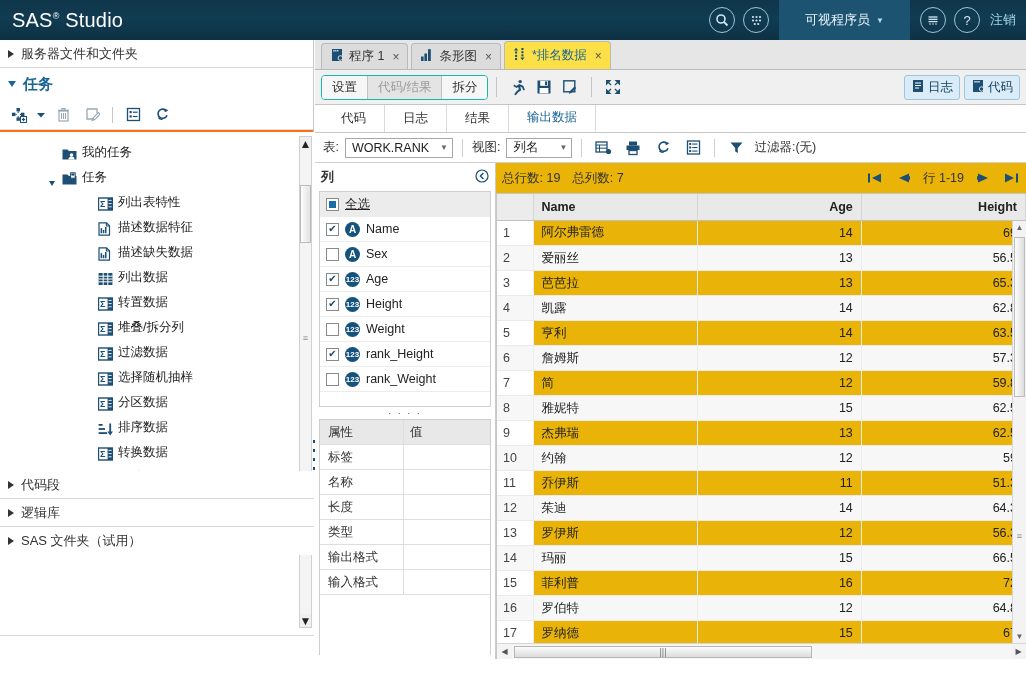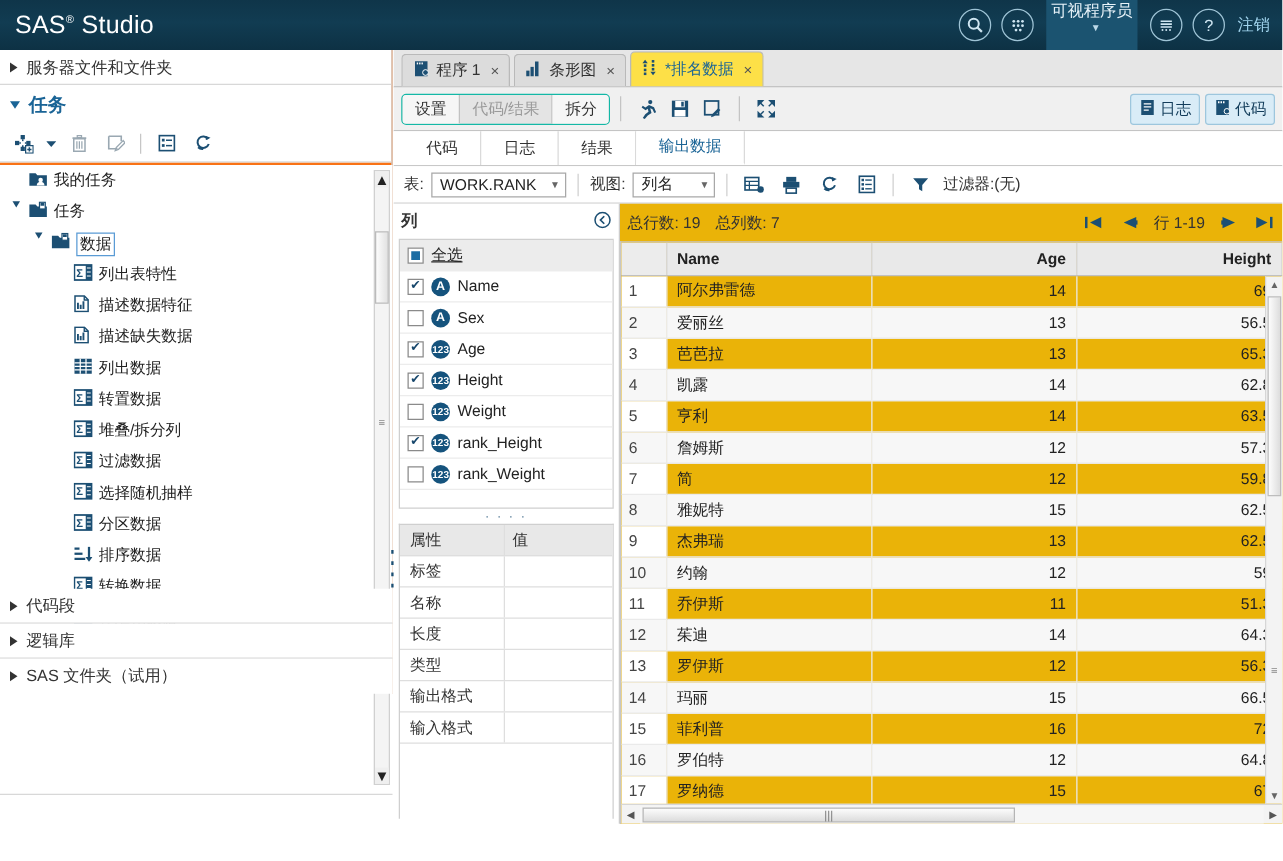--- a/index.html
+++ b/index.html
@@ -26,22 +26,22 @@
   .banner-logo .reg { font-size: 9px; vertical-align: super; }
   .banner-right { margin-left: auto; display: flex; align-items: center; height: 40px; }
   .circ-btn {
     width: 26px; height: 26px; border-radius: 50%;
     border: 1.6px solid #9fc4d6; color: #cfe6f2;
     display: flex; align-items: center; justify-content: center;
     margin: 0 4px; cursor: pointer; font-size: 13px;
   }
   .circ-btn svg { display: block; }
   .user-chip {
-    height: 40px; display: flex; align-items: center; padding: 0 4px;
-    background: #1b5370; color: #e8f3f9; font-size: 13px; margin: 0 6px; cursor: pointer; flex-direction: column;
+    height: 40px; display: flex; align-items: center; padding: 0 26px;
+    background: #1b5370; color: #e8f3f9; font-size: 13px; margin: 0 6px; cursor: pointer;
   }
   .user-chip .caret { margin-left: 6px; font-size: 8px; color: #bcd9e8; }
   .logout { color: #9fd2ec; font-size: 13px; margin: 0 10px 0 6px; cursor: pointer; }
 
   
   .left-pane {
     position: absolute; left: 0; top: 40px; width: 314px; height: 515px;
     background: #f97316; border-right: 1px solid #c8c8c8;
   }
   .acc-bar {
@@ -61,22 +61,23 @@
   .tb-ic { width: 26px; height: 24px; display: flex; align-items: center; justify-content: center; cursor: pointer; color: #1c4f73; }
   .tb-ic.dim { color: #9aa8b2; }
   .tb-sep { width: 1px; height: 16px; background: #c6c6c6; margin: 0 4px; }
 
   .tree-wrap {
     position: absolute; left: 0; top: 92px; width: 314px; height: 504px;
     overflow: hidden; background: #fff; border-bottom: 1px solid #d8d8d8;
   }
   .tree { padding: 4px 0 0 0; }
   .tnode {
-    height: 25px; display: flex; align-items: flex-start; font-size: 12.5px; color: #222; cursor: pointer;
+    height: 25px; display: flex; align-items: flex-end; font-size: 12.5px; color: #222; cursor: pointer;
     padding-right: 20px;
+    margin-left: 39px;
   }
   .tnode.sel { background: #bcdcee; }
   .tnode .ind { flex: 0 0 auto; }
   .tnode .tw { width: 14px; display: flex; align-items: center; justify-content: center; }
   .tnode .tw i { display: block; width: 0; height: 0; }
   .tw .d { border-top: 5px solid #1c4f73; border-left: 3.5px solid transparent; border-right: 3.5px solid transparent; }
   .tnode .ticon { width: 20px; display: flex; align-items: center; justify-content: center; margin-right: 3px; }
   .tree-scroll {
     position: absolute; right: 2px; top: 4px; width: 13px; height: 492px;
     background: #f4f4f4; border: 1px solid #d0d0d0;
@@ -355,34 +356,20 @@
               <i class="d"></i>
             </span>
             <span class="ticon">
               <svg width="15" height="14" viewBox="0 0 15 14">
                 <path d="M0.5 2.5h5l1.4 1.6h7.6v8.4H0.5z" fill="#1c4f73"></path>
                 <rect x="8.6" y="0.8" width="4.6" height="5.4" fill="#fff" stroke="#1c4f73"></rect>
                 <rect x="9.4" y="1.4" width="3" height="2.2" fill="#1c4f73"></rect>
               </svg>
             </span>
             <span>任务</span>
-          </div>
-          <div class="tnode">
-            <span class="ind" style="width: 24px;"></span>
-            <span class="tw">
-              <i class="d"></i>
-            </span>
-            <span class="ticon">
-              <svg width="15" height="14" viewBox="0 0 15 14">
-                <path d="M0.5 2.5h5l1.4 1.6h7.6v8.4H0.5z" fill="#1c4f73"></path>
-                <rect x="8.6" y="0.8" width="4.6" height="5.4" fill="#fff" stroke="#1c4f73"></rect>
-                <rect x="9.4" y="1.4" width="3" height="2.2" fill="#1c4f73"></rect>
-              </svg>
-            </span>
-            <span style="border: 1px solid rgb(90, 155, 213); padding: 0px 2px;">数据</span>
           </div>
           <div class="tnode">
             <span class="ind" style="width: 42px;"></span>
             <span class="tw"></span>
             <span class="ticon">
               <svg width="15" height="14" viewBox="0 0 15 14">
                 <rect x="0.5" y="1" width="14" height="12" fill="none" stroke="#1c4f73" stroke-width="1.4"></rect>
                 <rect x="9.6" y="1" width="4.9" height="12" fill="#1c4f73"></rect>
                 <g stroke="#fff" stroke-width="0.9">
                   <line x1="10.5" y1="3.4" x2="13.6" y2="3.4"></line>

